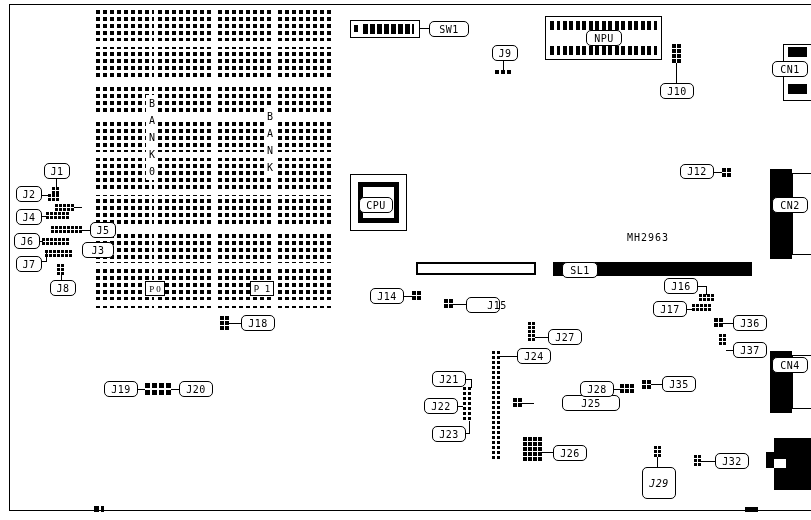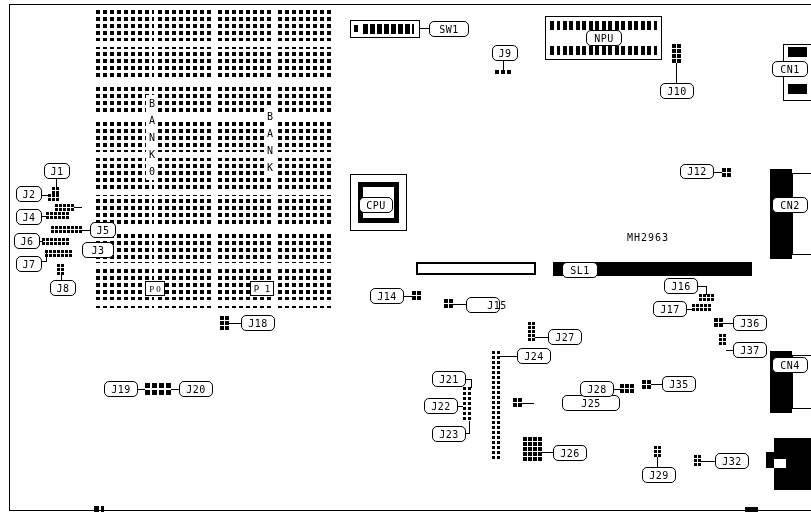--- a/index.html
+++ b/index.html
@@ -184,21 +184,21 @@
     <div class="ref-label" style="left: 511px; top: 348px; width: 34px; height: 16px;">J24</div>
     <div class="ref-label" style="left: 426px; top: 371px; width: 34px; height: 16px;">J21</div>
     <div class="ref-label" style="left: 418px; top: 398px; width: 34px; height: 16px;">J22</div>
     <div class="ref-label" style="left: 426px; top: 426px; width: 34px; height: 16px;">J23</div>
     <div class="ref-label" style="left: 528px; top: 395px; width: 58px; height: 16px; margin-left: 28px;">J25</div>
     <div class="ref-label" style="left: 547px; top: 445px; width: 34px; height: 16px;">J26</div>
     <div class="ref-label" style="left: 98px; top: 381px; width: 34px; height: 16px;">J19</div>
     <div class="ref-label" style="left: 173px; top: 381px; width: 34px; height: 16px;">J20</div>
     <div class="ref-label" style="left: 574px; top: 381px; width: 34px; height: 16px;">J28</div>
     <div class="ref-label" style="left: 656px; top: 376px; width: 34px; height: 16px;">J35</div>
-    <div class="ref-label" style="left: 636px; top: 467px; width: 34px; height: 16px;">J29</div>
+    <div class="ref-label" style="left: 636px; top: 467px; width: 34px; height: 32px; font-style: italic;">J29</div>
     <div class="ref-label" style="left: 709px; top: 453px; width: 34px; height: 16px;">J32</div>
     <div class="box-label" style="left: 139px; top: 281px; width: 20px; height: 15px; font-family: Liberation Serif, serif;">P 0</div>
     <div class="box-label" style="left: 244px; top: 281px; width: 24px; height: 15px;">P 1</div>
     <div class="v-label" style="left: 140px; top: 95px;">B
 A
 N
 K
 0</div>
     <div class="v-label" style="left: 258px; top: 108px;">B
 A

